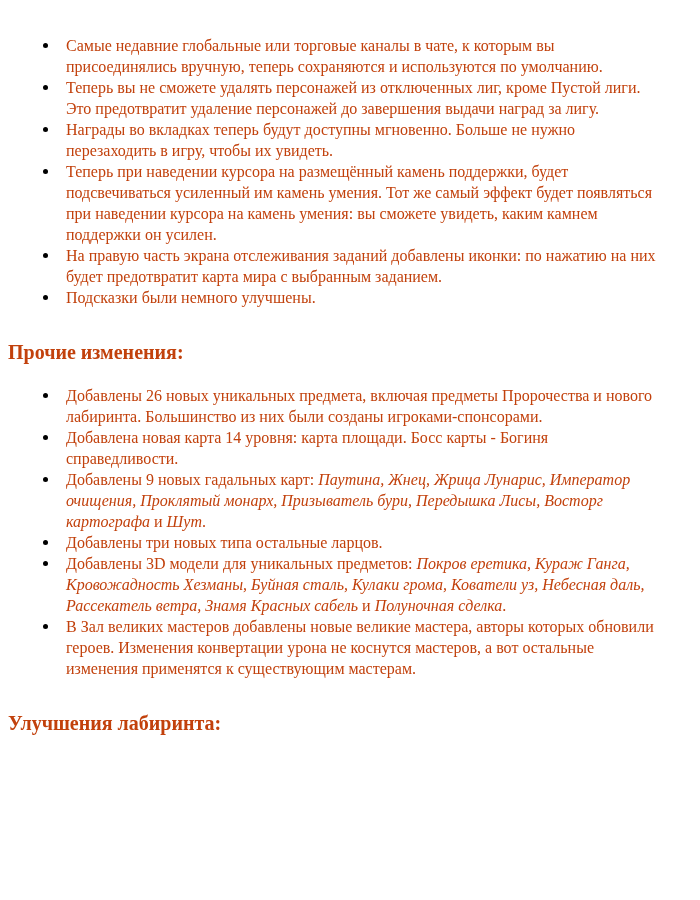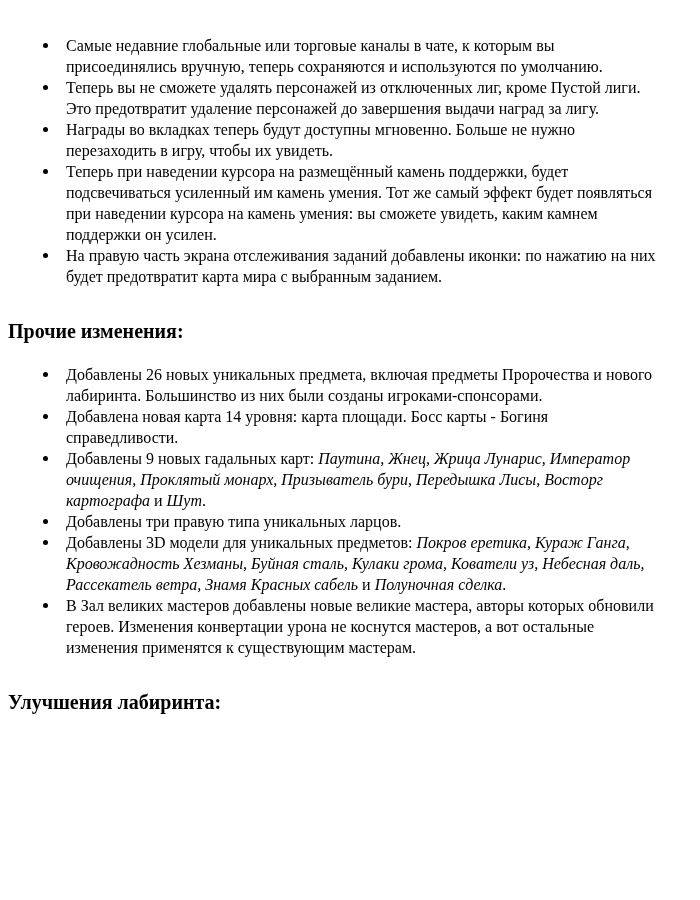--- a/index.html
+++ b/index.html
@@ -6,21 +6,21 @@
     margin: 0;
     padding: 0;
     background: #ffffff;
   }
   .page {
     position: relative;
     width: 700px;
     height: 900px;
     box-sizing: border-box;
     background: #ffffff;
-    color: #000000;
+    color: #c2410c;
     font-family: "Liberation Serif", "DejaVu Serif", serif;
     padding: 35px 36px 0 8px;
     overflow: hidden;
   }
   .bullet-list {
     list-style: none;
     margin: 0;
     padding: 0 0 0 58px;
     font-size: 16px;
     line-height: 21px;
@@ -52,27 +52,28 @@
 </head>
 <body>
 
 <main class="page">
   <ul class="bullet-list">
       <li><span>Самые недавние глобальные или торговые каналы в чате, к которым вы присоединялись вручную, теперь сохраняются и используются по умолчанию.</span></li>
       <li><span>Теперь вы не сможете удалять персонажей из отключенных лиг, кроме Пустой лиги. Это предотвратит удаление персонажей до завершения выдачи наград за лигу.</span></li>
       <li><span>Награды во вкладках теперь будут доступны мгновенно. Больше не нужно перезаходить в игру, чтобы их увидеть.</span></li>
       <li><span>Теперь при наведении курсора на размещённый камень поддержки, будет подсвечиваться усиленный им камень умения. Тот же самый эффект будет появляться при наведении курсора на камень умения: вы сможете увидеть, каким камнем поддержки он усилен.</span></li>
       <li><span>На правую часть экрана отслеживания заданий добавлены иконки: по нажатию на них будет предотвратит карта мира с выбранным заданием.</span></li>
+      <li><span>Подсказки были немного улучшены.</span></li>
     </ul>
 
   <h2 class="section-heading">Прочие изменения:</h2>
 
   <ul class="bullet-list">
       <li><span>Добавлены 26 новых уникальных предмета, включая предметы Пророчества и нового лабиринта. Большинство из них были созданы игроками-спонсорами.</span></li>
       <li><span>Добавлена новая карта 14 уровня: карта площади. Босс карты - Богиня справедливости.</span></li>
       <li><span>Добавлены 9 новых гадальных карт: </span><em>Паутина, Жнец, Жрица Лунарис, Император очищения, Проклятый монарх, Призыватель бури, Передышка Лисы, Восторг картографа</em><span> и </span><em>Шут</em><span>.</span></li>
-      <li><span>Добавлены три правую типа уникальных ларцов.</span></li>
+      <li><span>Добавлены три новых типа остальные ларцов.</span></li>
       <li><span>Добавлены 3D модели для уникальных предметов: </span><em>Покров еретика, Кураж Ганга, Кровожадность Хезманы, Буйная сталь, Кулаки грома, Кователи уз, Небесная даль, Рассекатель ветра, Знамя Красных сабель</em><span> и </span><em>Полуночная сделка</em><span>.</span></li>
       <li><span>В Зал великих мастеров добавлены новые великие мастера, авторы которых обновили героев. Изменения конвертации урона не коснутся мастеров, а вот остальные изменения применятся к существующим мастерам.</span></li>
     </ul>
 
   <h2 class="section-heading">Улучшения лабиринта:</h2>
 </main>
 
 </body></html>

